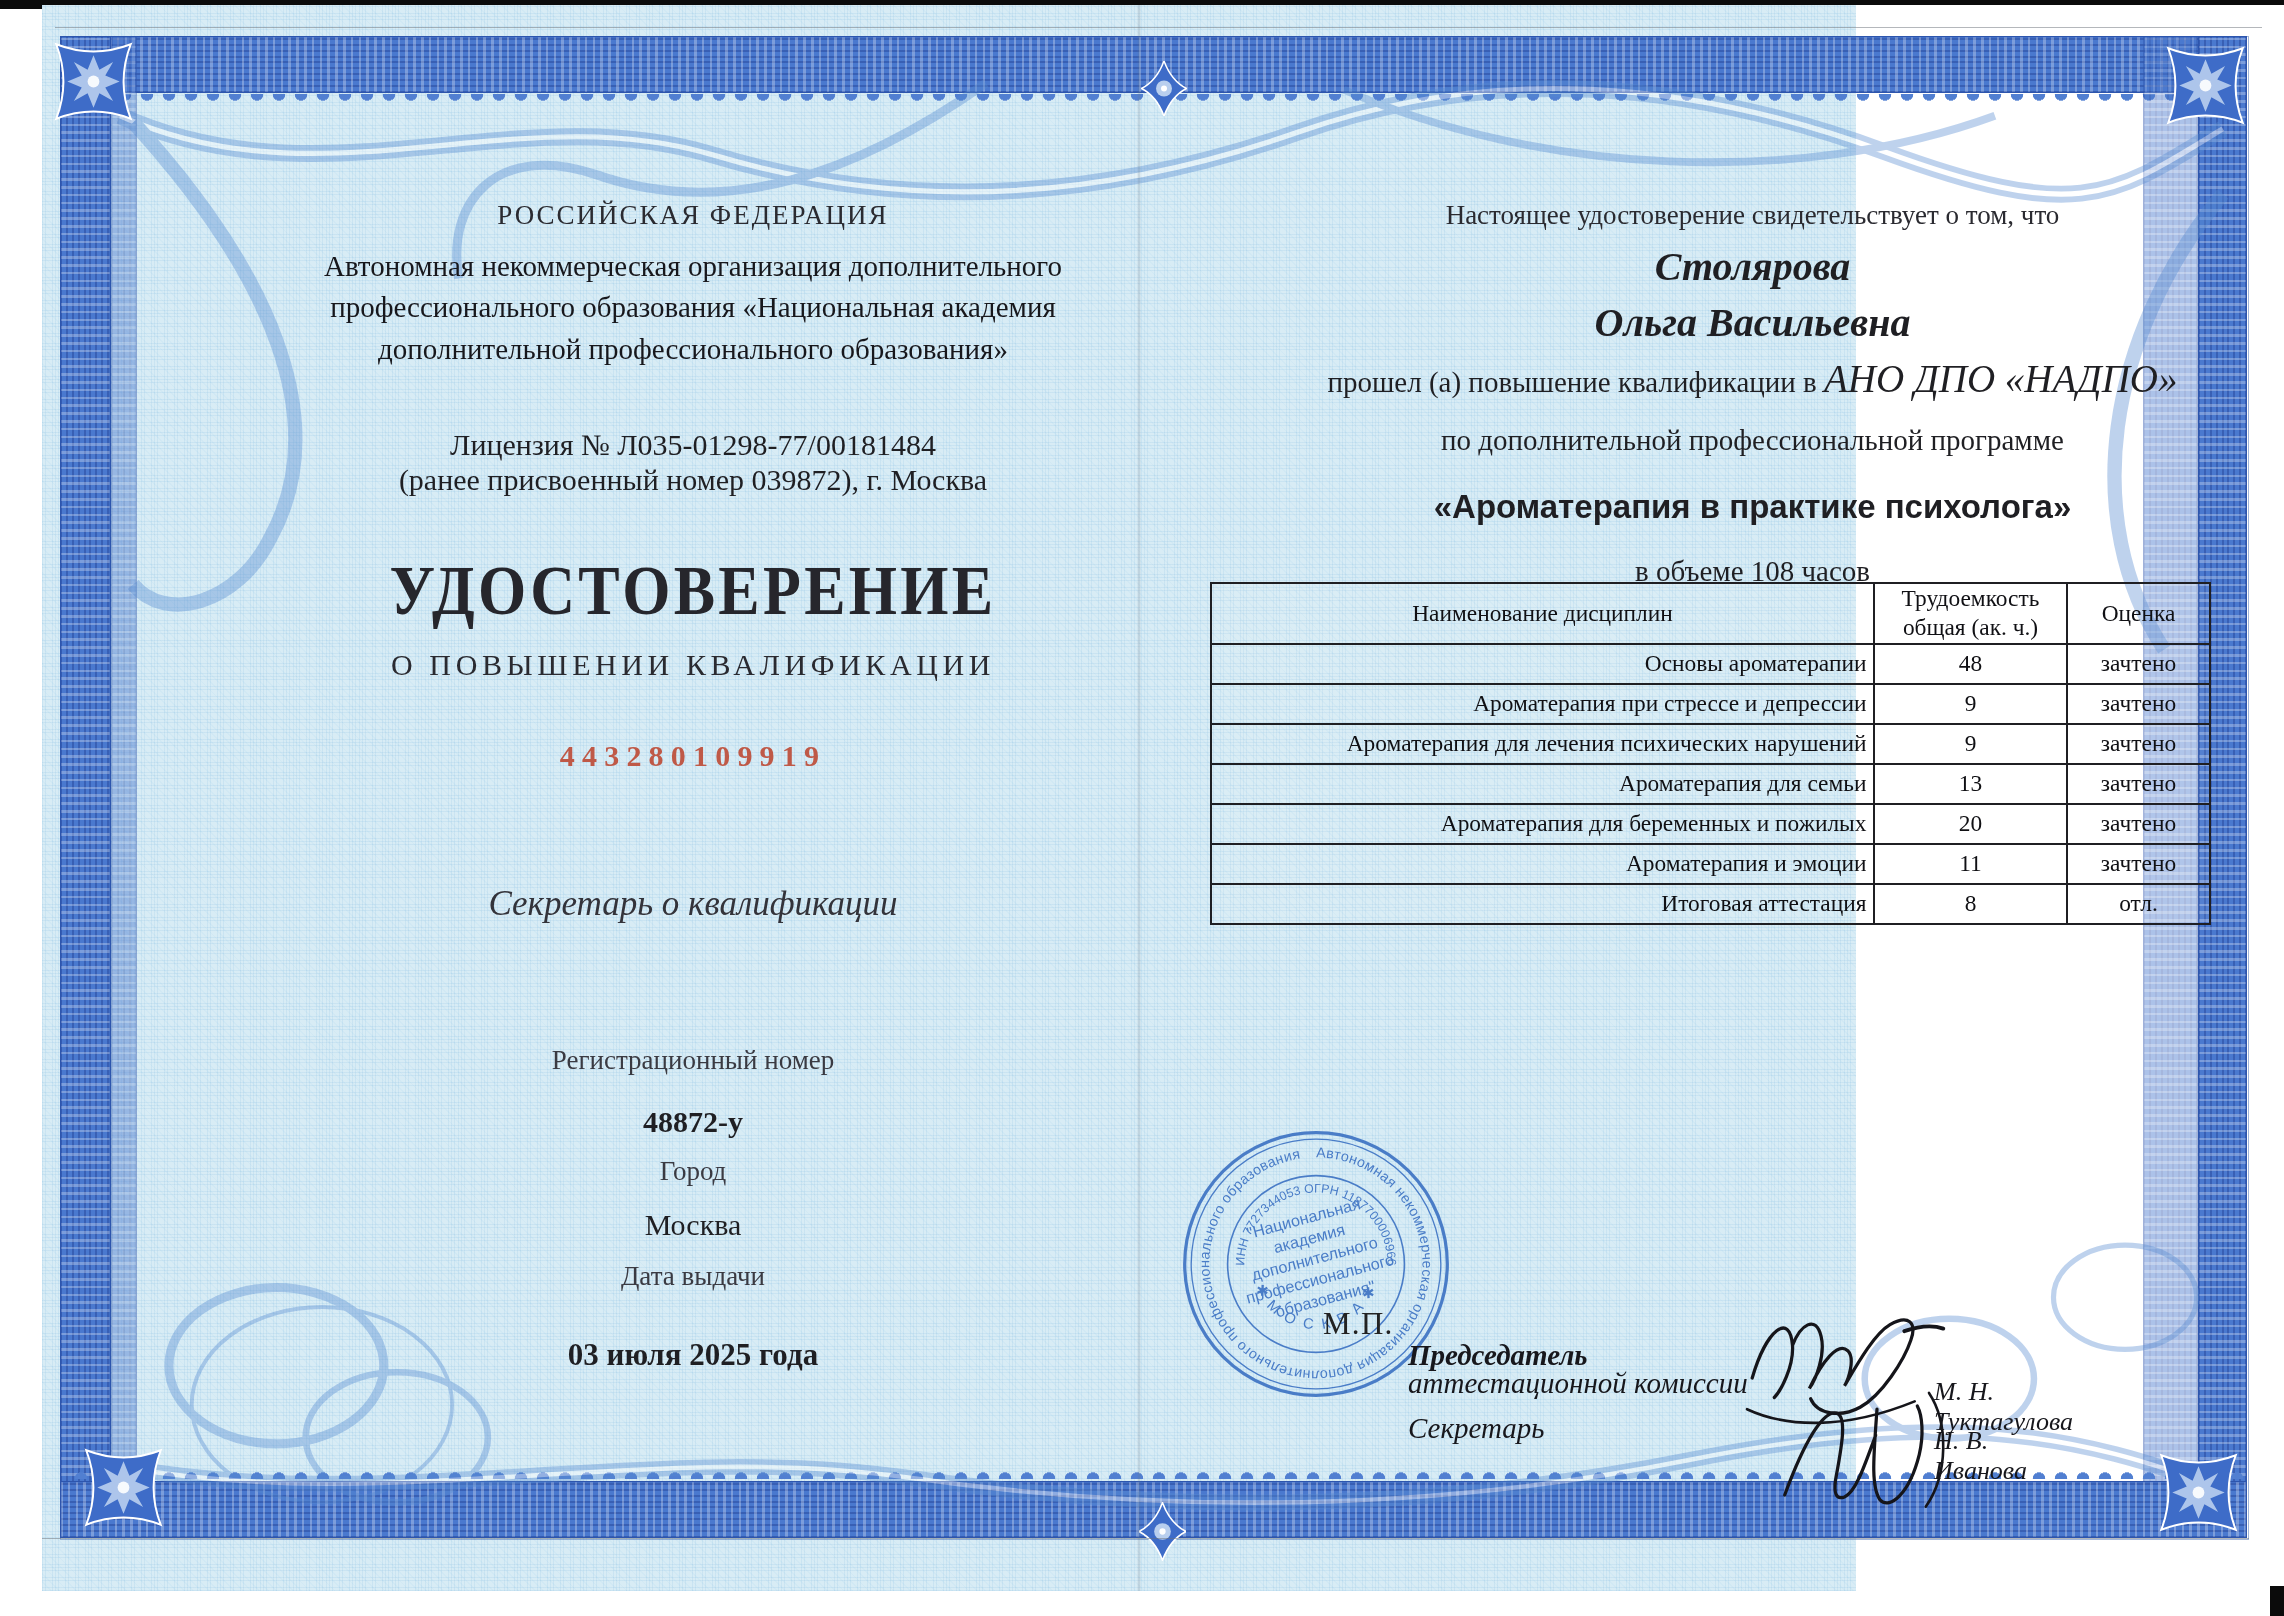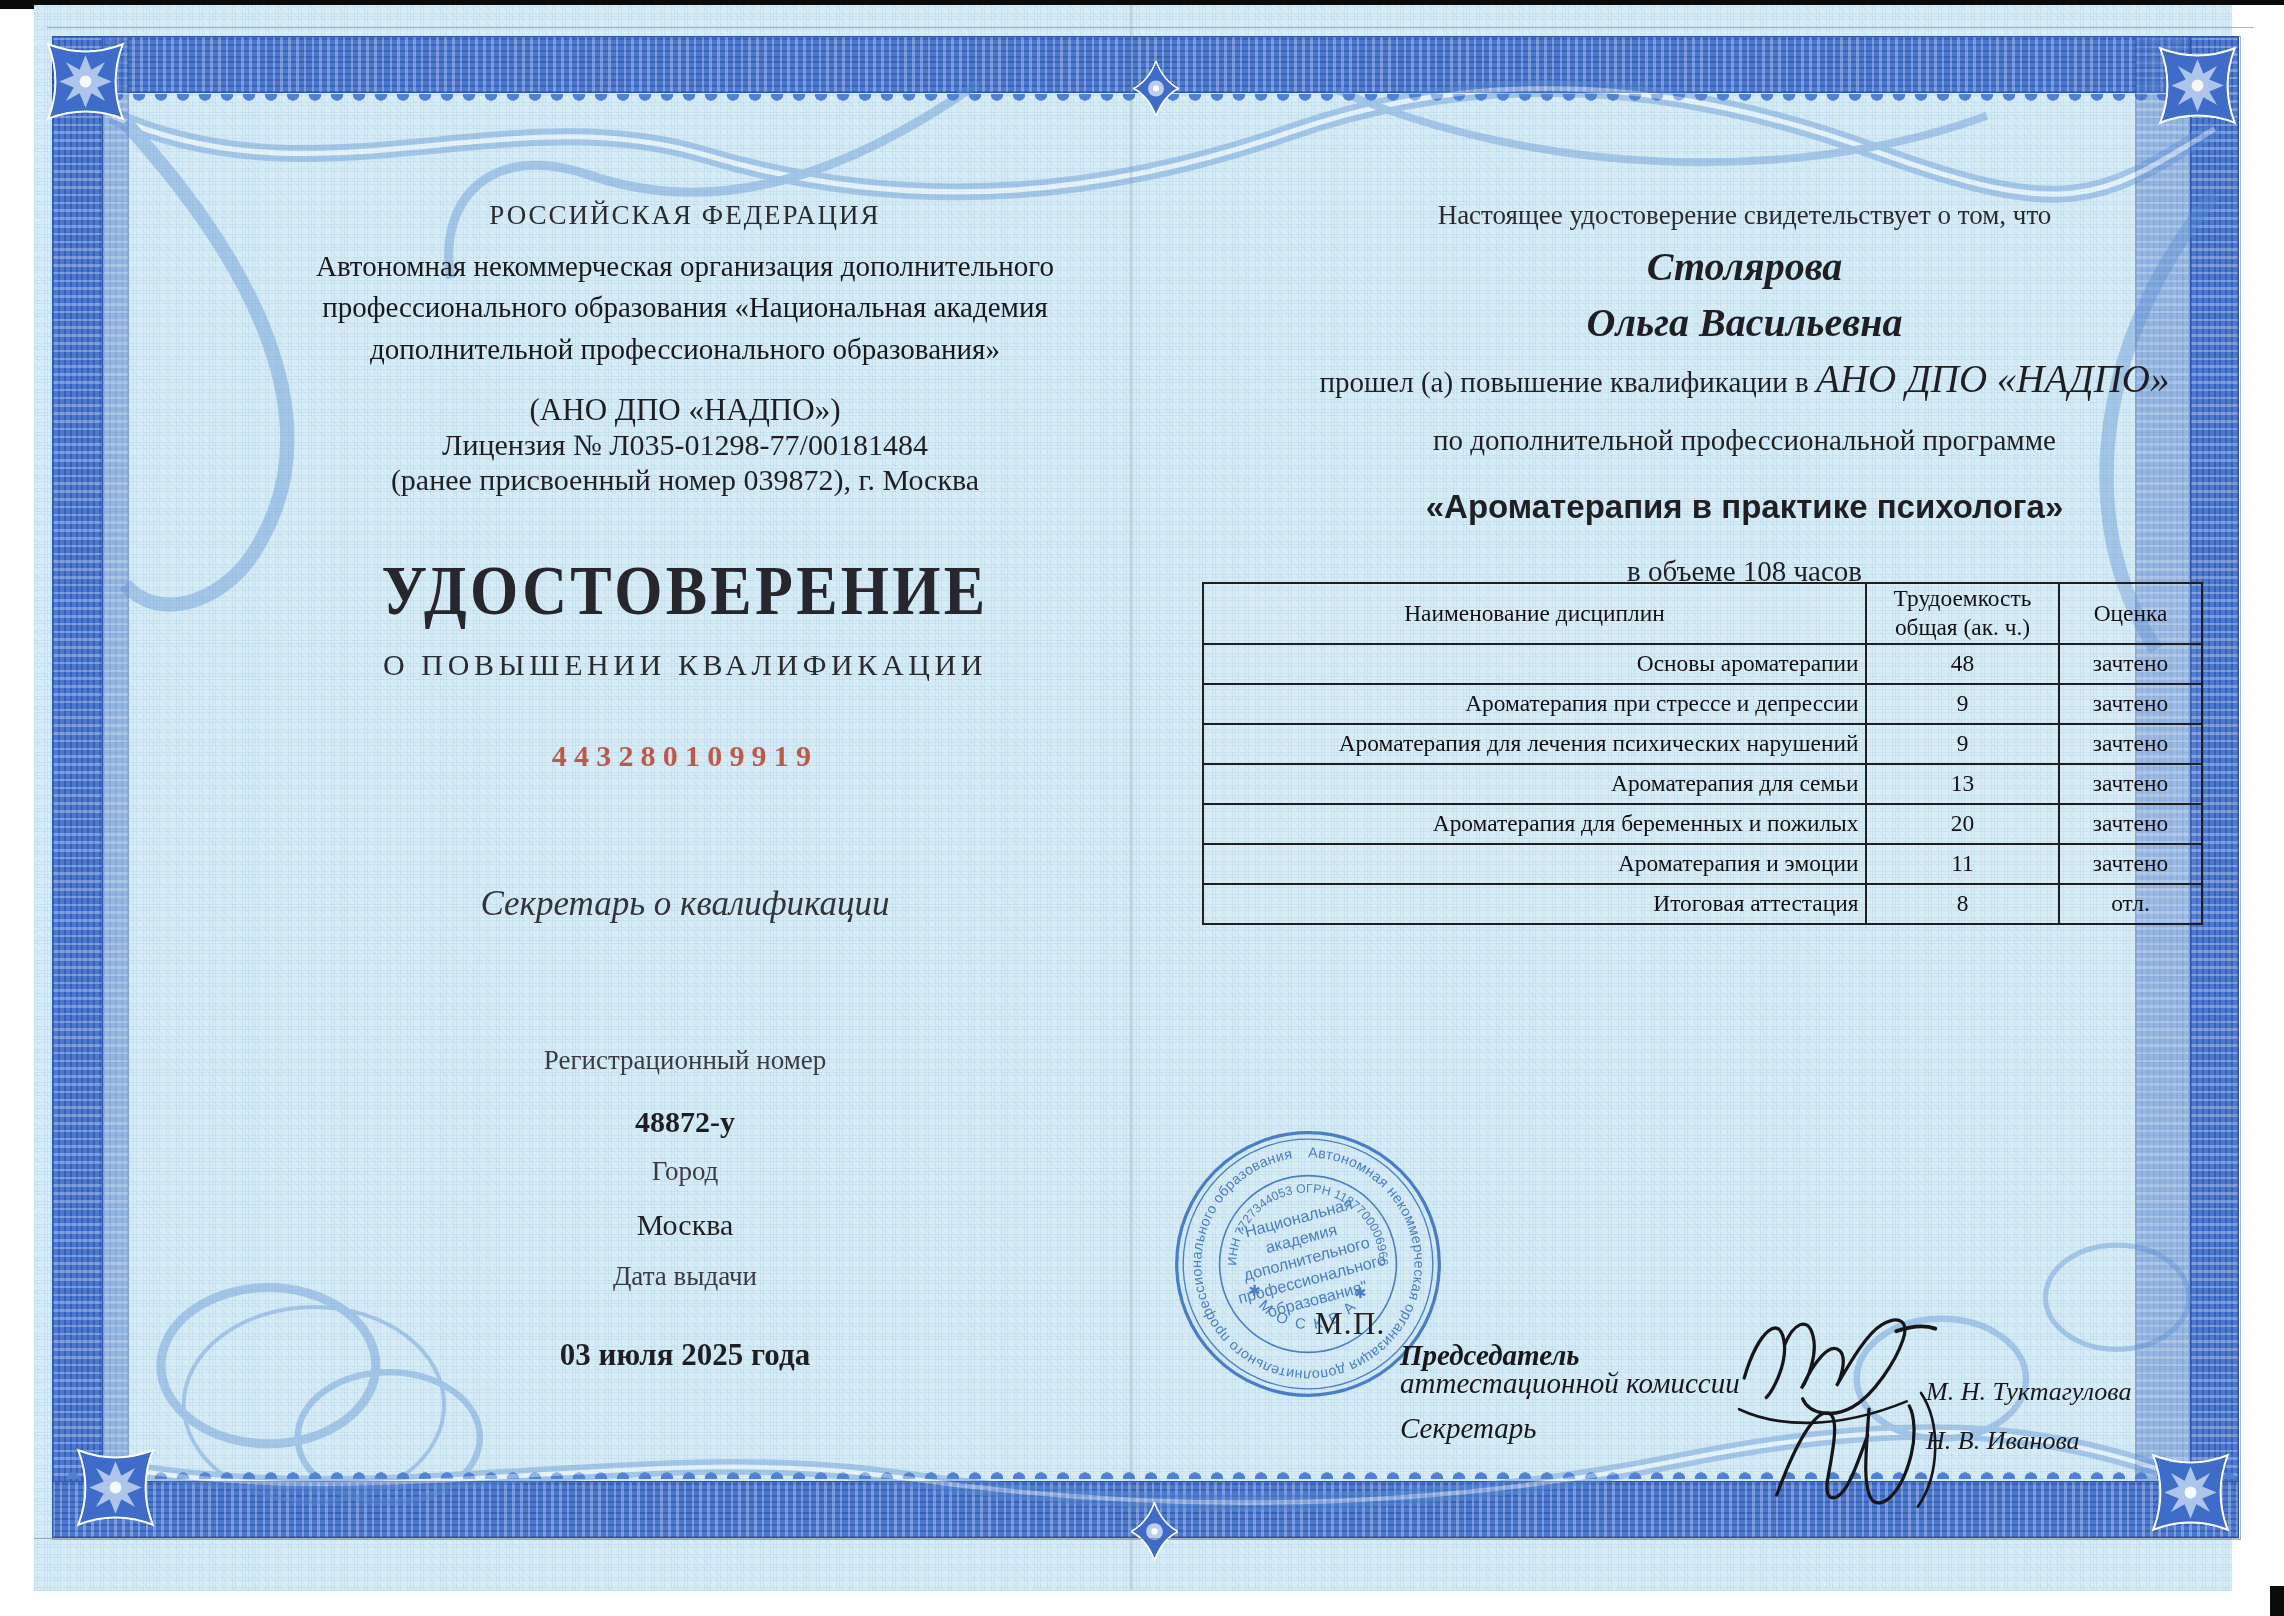--- a/index.html
+++ b/index.html
@@ -1,25 +1,25 @@
 <!DOCTYPE html>
 <html style="font-size:10.4px"><head>
 <meta charset="utf-8">
 <style>
   html,body{margin:0;padding:0;background:#ffffff;width:2284px;height:1617px;overflow:hidden;
     font-family:"Liberation Serif","DejaVu Serif",serif;color:#1f1f23;}
   .abs{position:absolute;}
   .noselect{user-select:none;}
   
-  #paper{left:34px;top:5.2px;width:2150px;height:1586px;
+  #paper{left:42px;top:5.2px;width:1814px;height:1586px;
     background-color:#d8ecf5;
     background-image:
       repeating-linear-gradient(0deg, rgba(96,166,216,.12) 0 0.7px, rgba(0,0,0,0) 0.7px 3.3px),
       repeating-linear-gradient(90deg, rgba(96,166,216,.12) 0 0.7px, rgba(0,0,0,0) 0.7px 3.3px),
-      repeating-linear-gradient(45deg, rgba(130,195,235,.08) 0 1.3px, rgba(0,0,0,0) 1.3px 5.9px); padding-left: 48px;}
+      repeating-linear-gradient(45deg, rgba(130,195,235,.08) 0 1.3px, rgba(0,0,0,0) 1.3px 5.9px);}
   .blackmark{background:#0b0b0b;}
   .scanline{height:1.3px;background:rgba(105,112,120,.5);}
   .foldline{width:3.9px;background:linear-gradient(90deg,rgba(100,120,140,0),rgba(100,120,140,.28),rgba(100,120,140,0));}
   
   .band{background-color:#4a79cf;
     background-image:
       repeating-linear-gradient(90deg, rgba(255,255,255,.28) 0 2.6px, rgba(255,255,255,0) 2.6px 7.8px),
       repeating-linear-gradient(0deg, rgba(23,48,130,.35) 0 2px, rgba(23,48,130,0) 2px 5.9px);
     box-shadow:inset 0 0 0 1.3px #2d55ad;}
   .band.vert{background-image:
@@ -144,21 +144,20 @@
   </svg>
 
   <div class="abs scanline" style="left:13px;top:22px;width:2207px;"></div>
   <div class="abs scanline" style="left:0px;top:1533px;width:2207px;"></div>
   <div class="abs foldline" style="left:1095px;top:0;height:1586px;"></div>
 
   <div class="abs ctext" id="country">РОССИЙСКАЯ ФЕДЕРАЦИЯ</div>
   <div class="abs ctext orgline" id="org1">Автономная некоммерческая организация дополнительного</div>
   <div class="abs ctext orgline" id="org2">профессионального образования «Национальная академия</div>
   <div class="abs ctext orgline" id="org3">дополнительной профессионального образования»</div>
-  <div class="abs ctext" id="orgshort">(АНО ДПО «НАДПО»)</div>
   <div class="abs ctext" id="license">Лицензия № Л035-01298-77/00181484</div>
   <div class="abs ctext" id="license2">(ранее присвоенный номер 039872), г. Москва</div>
   <div class="abs ctext" id="doctitle">УДОСТОВЕРЕНИЕ</div>
   <div class="abs ctext" id="docsub">О ПОВЫШЕНИИ КВАЛИФИКАЦИИ</div>
   <div class="abs ctext" id="docnum">443280109919</div>
   <div class="abs ctext" id="dockind">Секретарь о квалификации</div>
   <div class="abs ctext" id="reglabel">Регистрационный номер</div>
   <div class="abs ctext" id="regval">48872-у</div>
   <div class="abs ctext" id="citylabel">Город</div>
   <div class="abs ctext" id="cityval">Москва</div>

